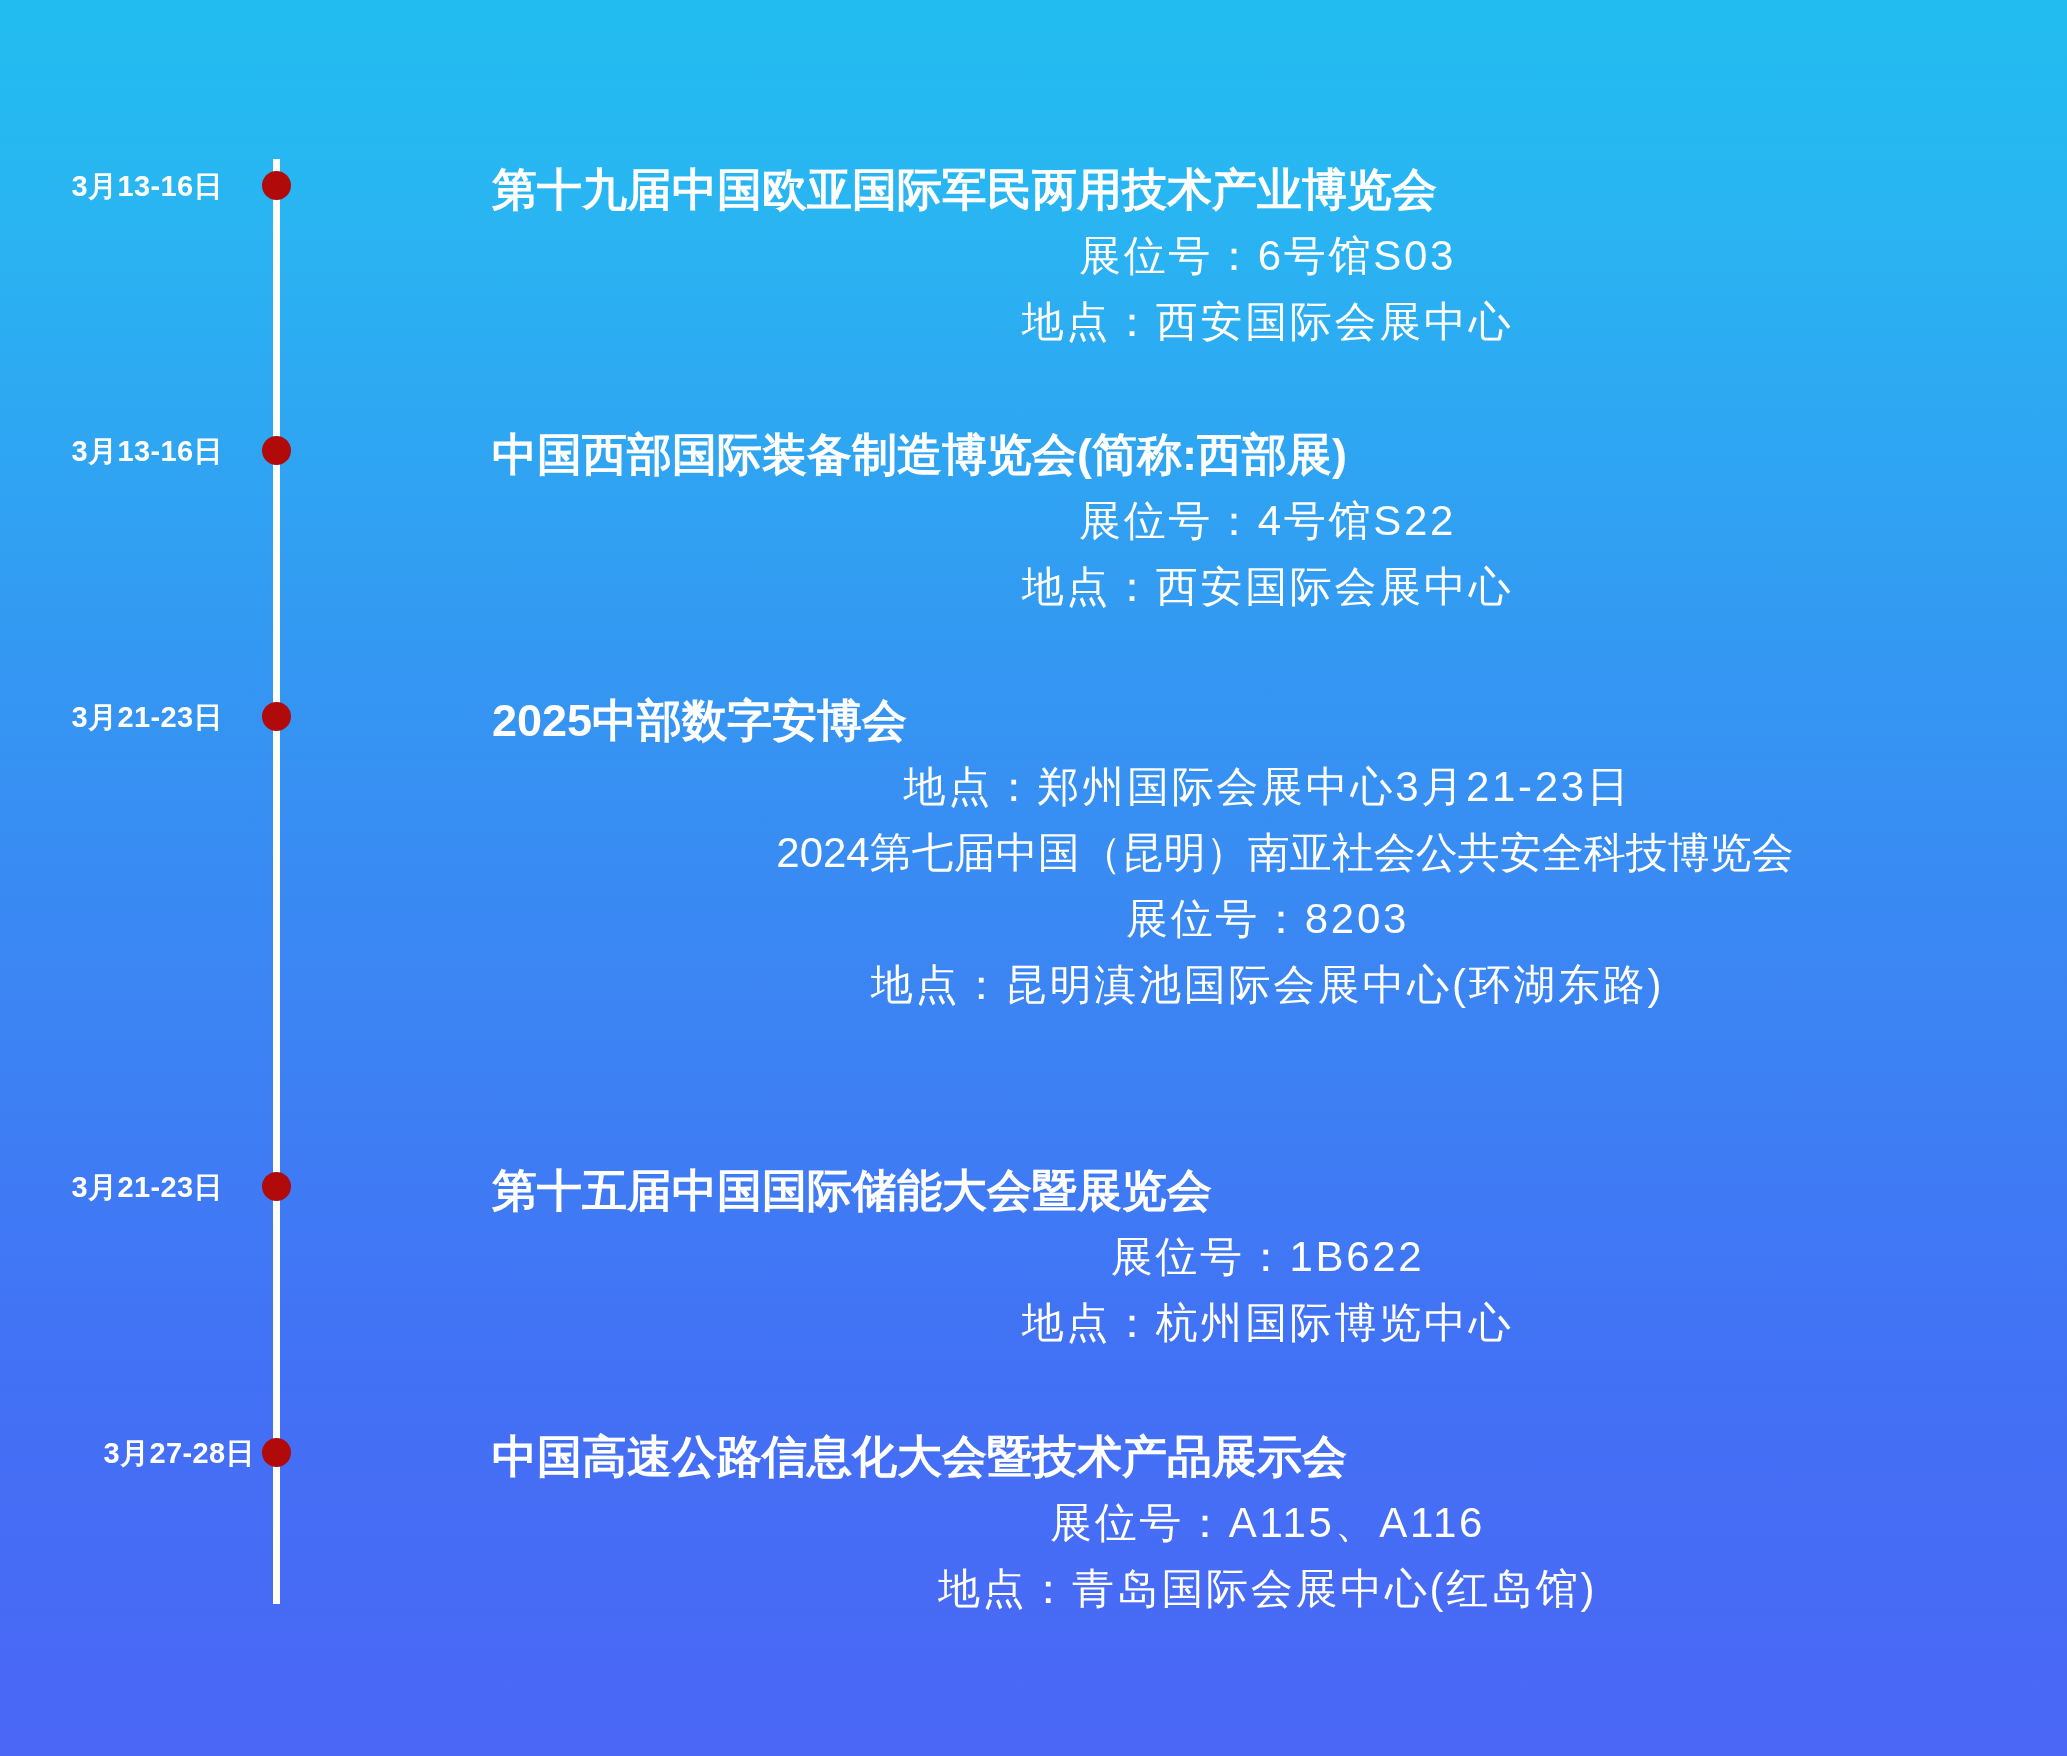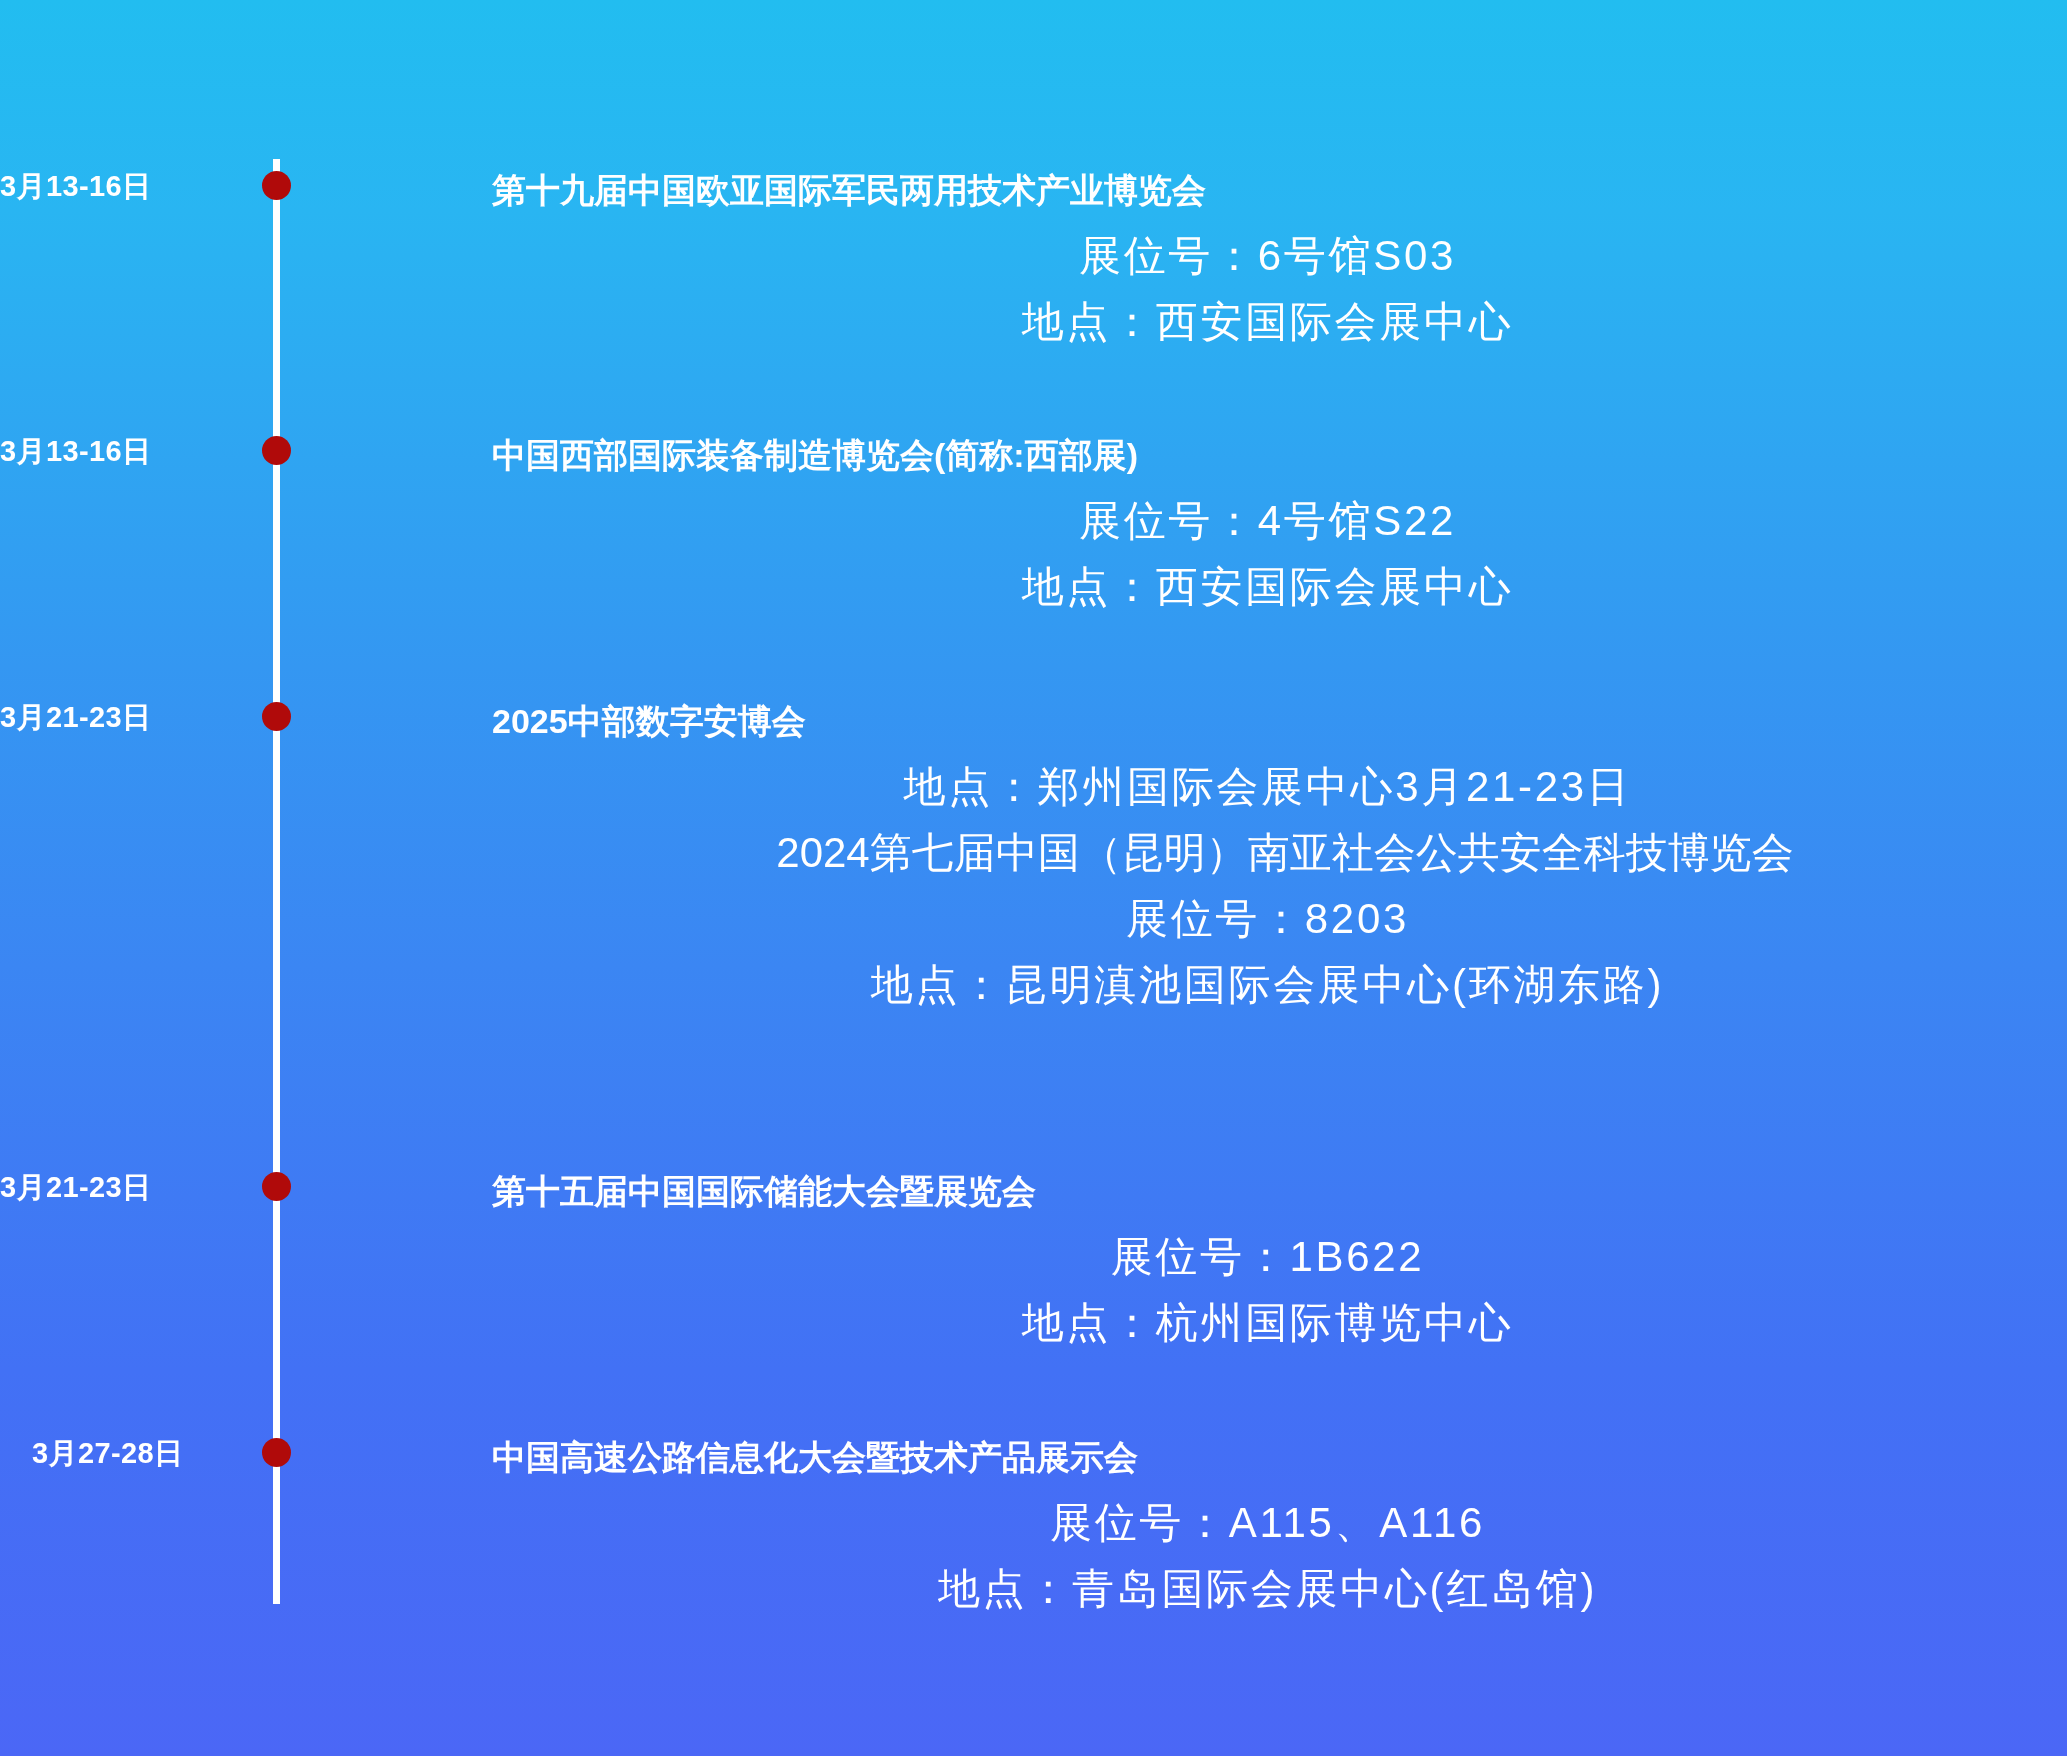--- a/index.html
+++ b/index.html
@@ -42,20 +42,21 @@
   .event-row {
     position: absolute;
     left: 0;
     width: 2067px;
   }
 
   .date-label {
     position: absolute;
     left: 0;
     width: 223px;
+    text-align: right;
     color: #FFFFFF;
     font-size: 29px;
     font-weight: bold;
     letter-spacing: 0.4px;
     line-height: 1;
     white-space: nowrap;
   }
 
   .timeline-dot {
     position: absolute;
@@ -67,21 +68,21 @@
   }
 
   .event-body {
     position: absolute;
     left: 492px;
     width: 1551px;
   }
 
   .event-title {
     color: #FFFFFF;
-    font-size: 34px;
+    font-size: 45px;
     font-weight: bold;
     line-height: 66px;
     letter-spacing: 0px;
     white-space: nowrap;
   }
 
   .event-line {
     color: #FFFFFF;
     font-size: 42px;
     font-weight: normal;

